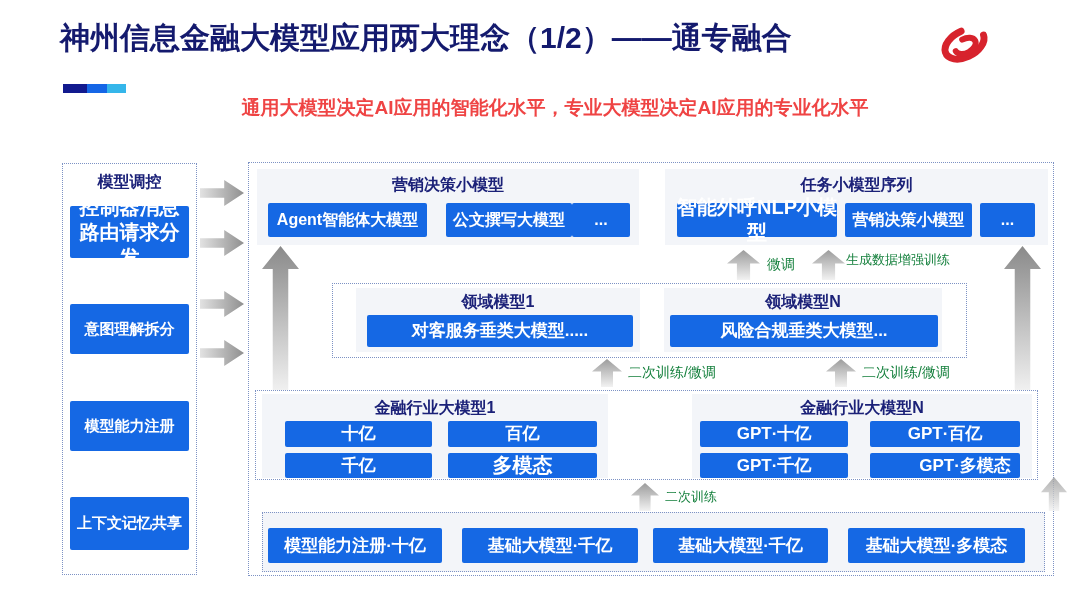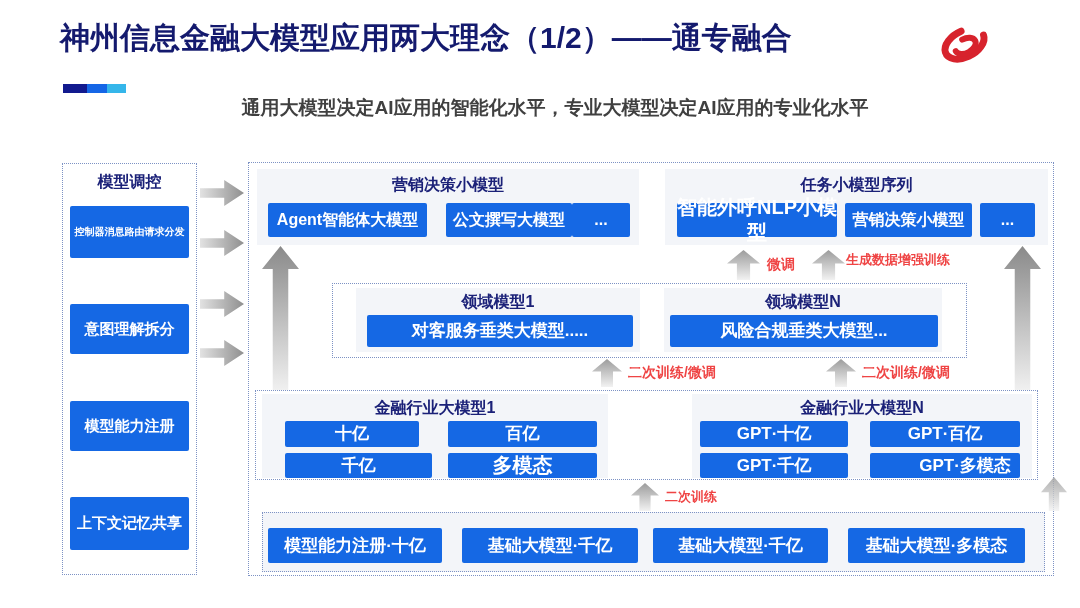--- a/index.html
+++ b/index.html
@@ -7,34 +7,34 @@
     width:1080px;height:608px;position:relative;overflow:hidden;
     background:#ffffff;
     font-family:"Liberation Sans","DejaVu Sans",sans-serif;
   }
   .abs{position:absolute;}
   .page-title{
     color:#141a6e;font-size:30px;font-weight:bold;white-space:nowrap;letter-spacing:0;
   }
   .accent-bar span{display:inline-block;height:9px;vertical-align:top;}
   .subtitle{
-    color:#404040;font-size:19px;font-weight:bold;text-align:center;white-space:nowrap;
+    color:#ef4444;font-size:19px;font-weight:bold;text-align:center;white-space:nowrap;
   }
   .logo{display:flex;align-items:center;gap:6px;}
   .logo-text-en{color:#d7232d;font-size:23px;font-weight:900;font-style:italic;letter-spacing:1px;line-height:1;}
   .logo-text-cn{color:#3d3d3d;font-size:13px;font-weight:bold;letter-spacing:3px;margin-top:2px;}
   .dotted{border:1.5px dotted #7d92c4;background:#ffffff;box-sizing:border-box;}
   .panel{background:#f3f5f9;}
   .btn{
     background:#1568e4;color:#ffffff;font-weight:bold;
     display:flex;align-items:center;justify-content:center;text-align:center;
     border-radius:2px;line-height:1.25;box-sizing:border-box;
   }
   .sec-title{color:#1b2178;font-weight:bold;text-align:center;font-size:16px;line-height:1.2;}
-  .glabel{color:#ef4444;font-weight:bold;}
+  .glabel{color:#15803d;font-weight:normal;}
   .arrow-right{
     background:linear-gradient(to right,#e2e2e2,#8f8f8f);
     clip-path:polygon(0 32%,55% 32%,55% 0,100% 50%,55% 100%,55% 68%,0 68%);
   }
   .arrow-up{
     background:linear-gradient(to bottom,#9c9c9c,#f2f2f2);
     clip-path:polygon(50% 0,100% 45%,70% 45%,70% 100%,30% 100%,30% 45%,0 45%);
   }
   .arrow-up-tall{
     background:linear-gradient(to bottom,#8a8a8a,#f0f0f0);
@@ -57,21 +57,21 @@
       <path d="M 27 17 A 11 7 0 1 1 16 24" stroke-width="6"></path>
     </g>
   </svg>
 </div>
 
 <div class="abs subtitle" style="left:160px;top:95px;width:790px;">通用大模型决定AI应用的智能化水平，专业大模型决定AI应用的专业化水平</div>
 
 <div class="abs dotted" style="left:62px;top:163px;width:135px;height:412px;"></div>
 <div class="abs sec-title" style="left:62px;top:172px;width:135px;">模型调控</div>
 
-<div class="abs btn" style="left:70px;top:206px;width:119px;height:52px;font-size:10px;">控制器消息路由请求分发</div>
+<div class="abs btn" style="left:70px;top:206px;width:119px;height:52px;font-size:20px;">控制器消息路由请求分发</div>
 <div class="abs btn" style="left:70px;top:304px;width:119px;height:50px;font-size:15px;">意图理解拆分</div>
 <div class="abs btn" style="left:70px;top:401px;width:119px;height:50px;font-size:15px;">模型能力注册</div>
 <div class="abs btn" style="left:70px;top:497px;width:119px;height:53px;font-size:15px;">上下文记忆共享</div>
 
 <div class="abs arrow-right" style="left:200px;top:180px;width:44px;height:26px;"></div>
 <div class="abs arrow-right" style="left:200px;top:230px;width:44px;height:26px;"></div>
 <div class="abs arrow-right" style="left:200px;top:291px;width:44px;height:26px;"></div>
 <div class="abs arrow-right" style="left:200px;top:340px;width:44px;height:26px;"></div>
 
 <div class="abs dotted" style="left:248px;top:162px;width:806px;height:414px;"></div>
@@ -105,21 +105,21 @@
 <div class="abs btn" style="left:670px;top:315px;width:268px;height:32px;font-size:17px;">风险合规垂类大模型...</div>
 
 <div class="abs arrow-up" style="left:592px;top:359px;width:30px;height:28px;"></div>
 <div class="abs glabel" style="left:628px;top:364px;font-size:14px;">二次训练/微调</div>
 <div class="abs arrow-up" style="left:826px;top:359px;width:30px;height:28px;"></div>
 <div class="abs glabel" style="left:862px;top:364px;font-size:14px;">二次训练/微调</div>
 
 <div class="abs dotted" style="left:255px;top:390px;width:783px;height:90px;"></div>
 <div class="abs panel" style="left:262px;top:394px;width:346px;height:84px;"></div>
 <div class="abs sec-title" style="left:262px;top:398px;width:346px;">金融行业大模型1</div>
-<div class="abs btn" style="left:285px;top:421px;width:134px;height:26px;font-size:17px;">十亿</div>
+<div class="abs btn" style="left:285px;top:421px;width:147px;height:26px;font-size:17px;">十亿</div>
 <div class="abs btn" style="left:448px;top:421px;width:149px;height:26px;font-size:17px;">百亿</div>
 <div class="abs btn" style="left:285px;top:453px;width:147px;height:25px;font-size:17px;">千亿</div>
 <div class="abs btn" style="left:448px;top:453px;width:149px;height:25px;font-size:20px;">多模态</div>
 
 <div class="abs panel" style="left:692px;top:394px;width:340px;height:84px;"></div>
 <div class="abs sec-title" style="left:692px;top:398px;width:340px;">金融行业大模型N</div>
 <div class="abs btn" style="left:700px;top:421px;width:148px;height:26px;font-size:17px;">GPT·十亿</div>
 <div class="abs btn" style="left:870px;top:421px;width:150px;height:26px;font-size:17px;">GPT·百亿</div>
 <div class="abs btn" style="left:700px;top:453px;width:148px;height:25px;font-size:17px;">GPT·千亿</div>
 <div class="abs btn" style="left:870px;top:453px;width:150px;height:25px;font-size:17px;padding-left:40px;">GPT·多模态</div>

